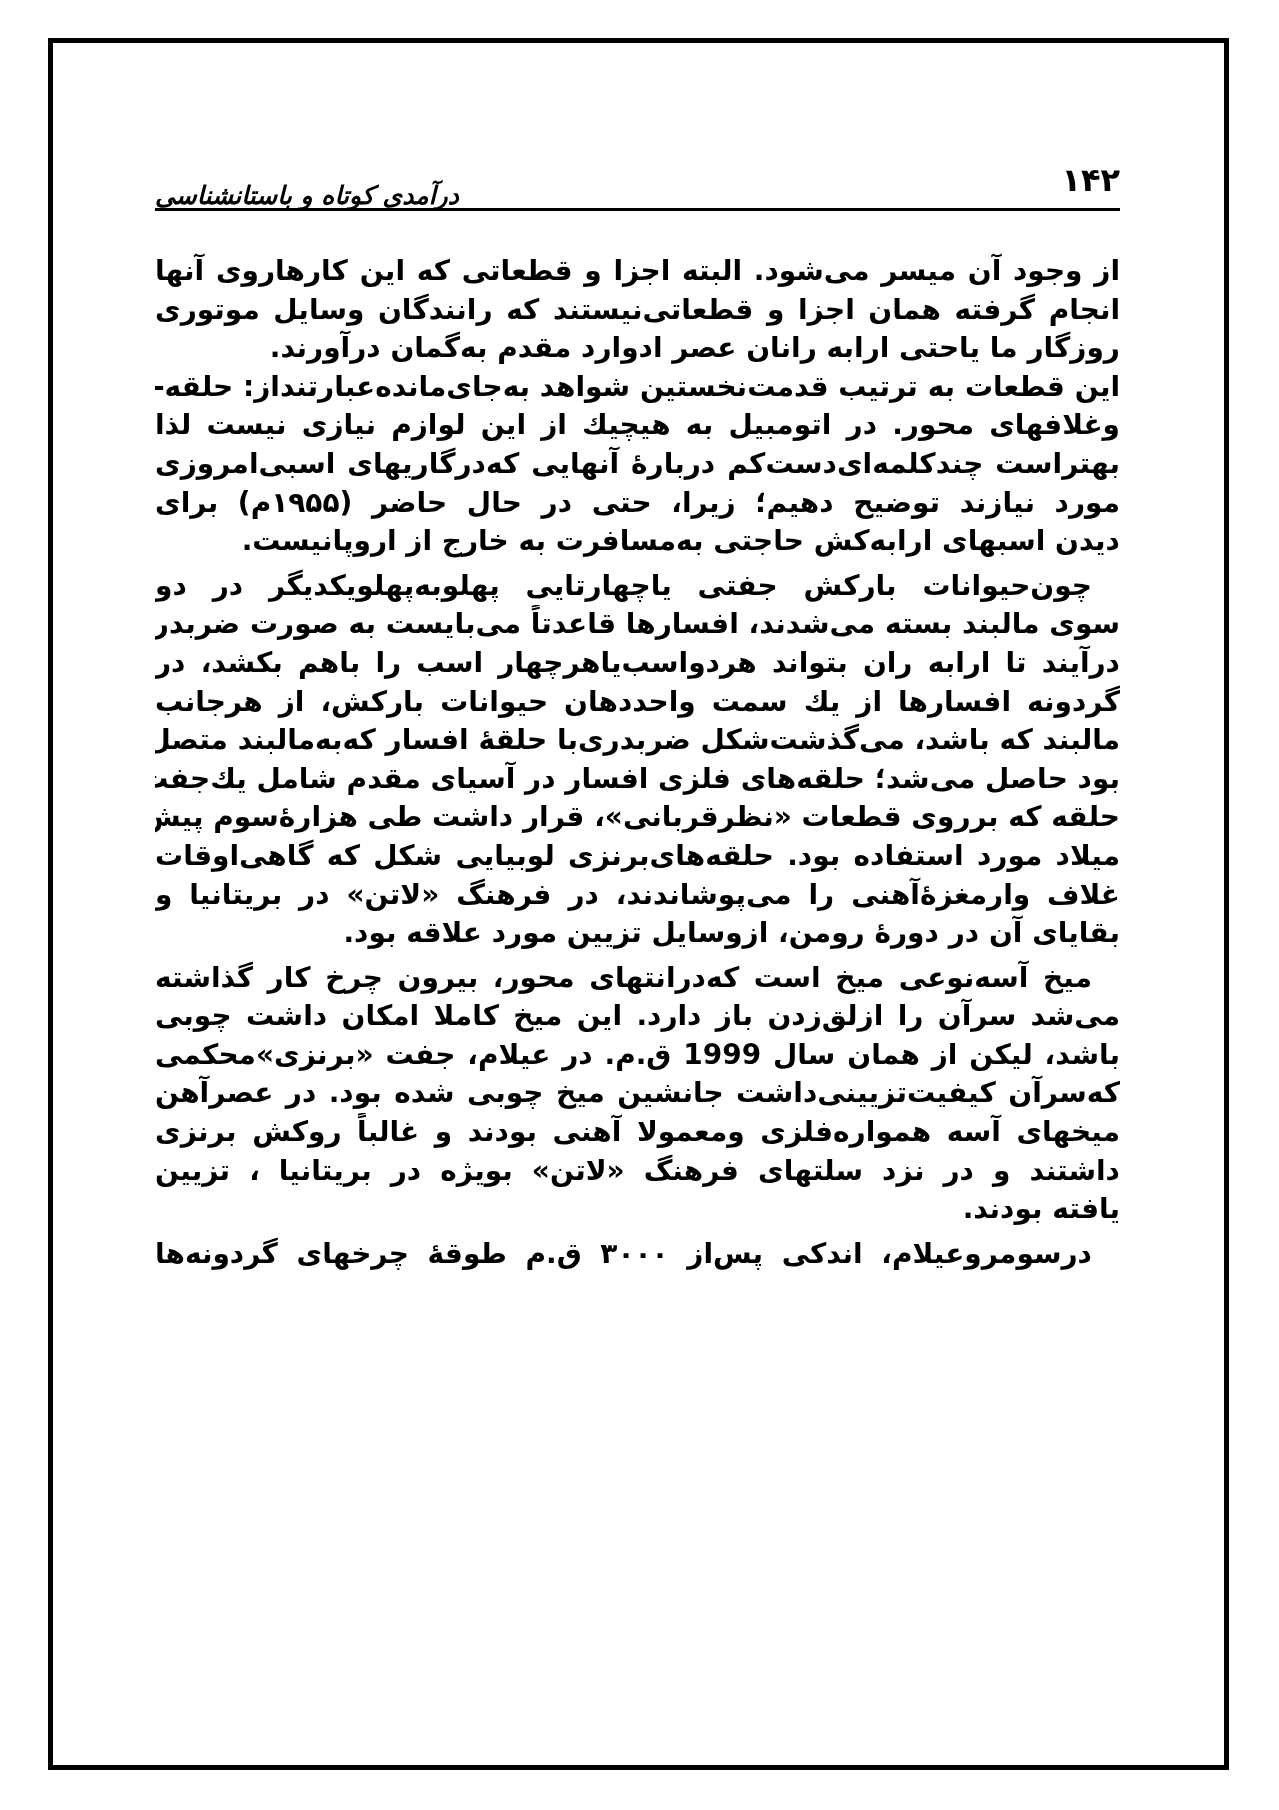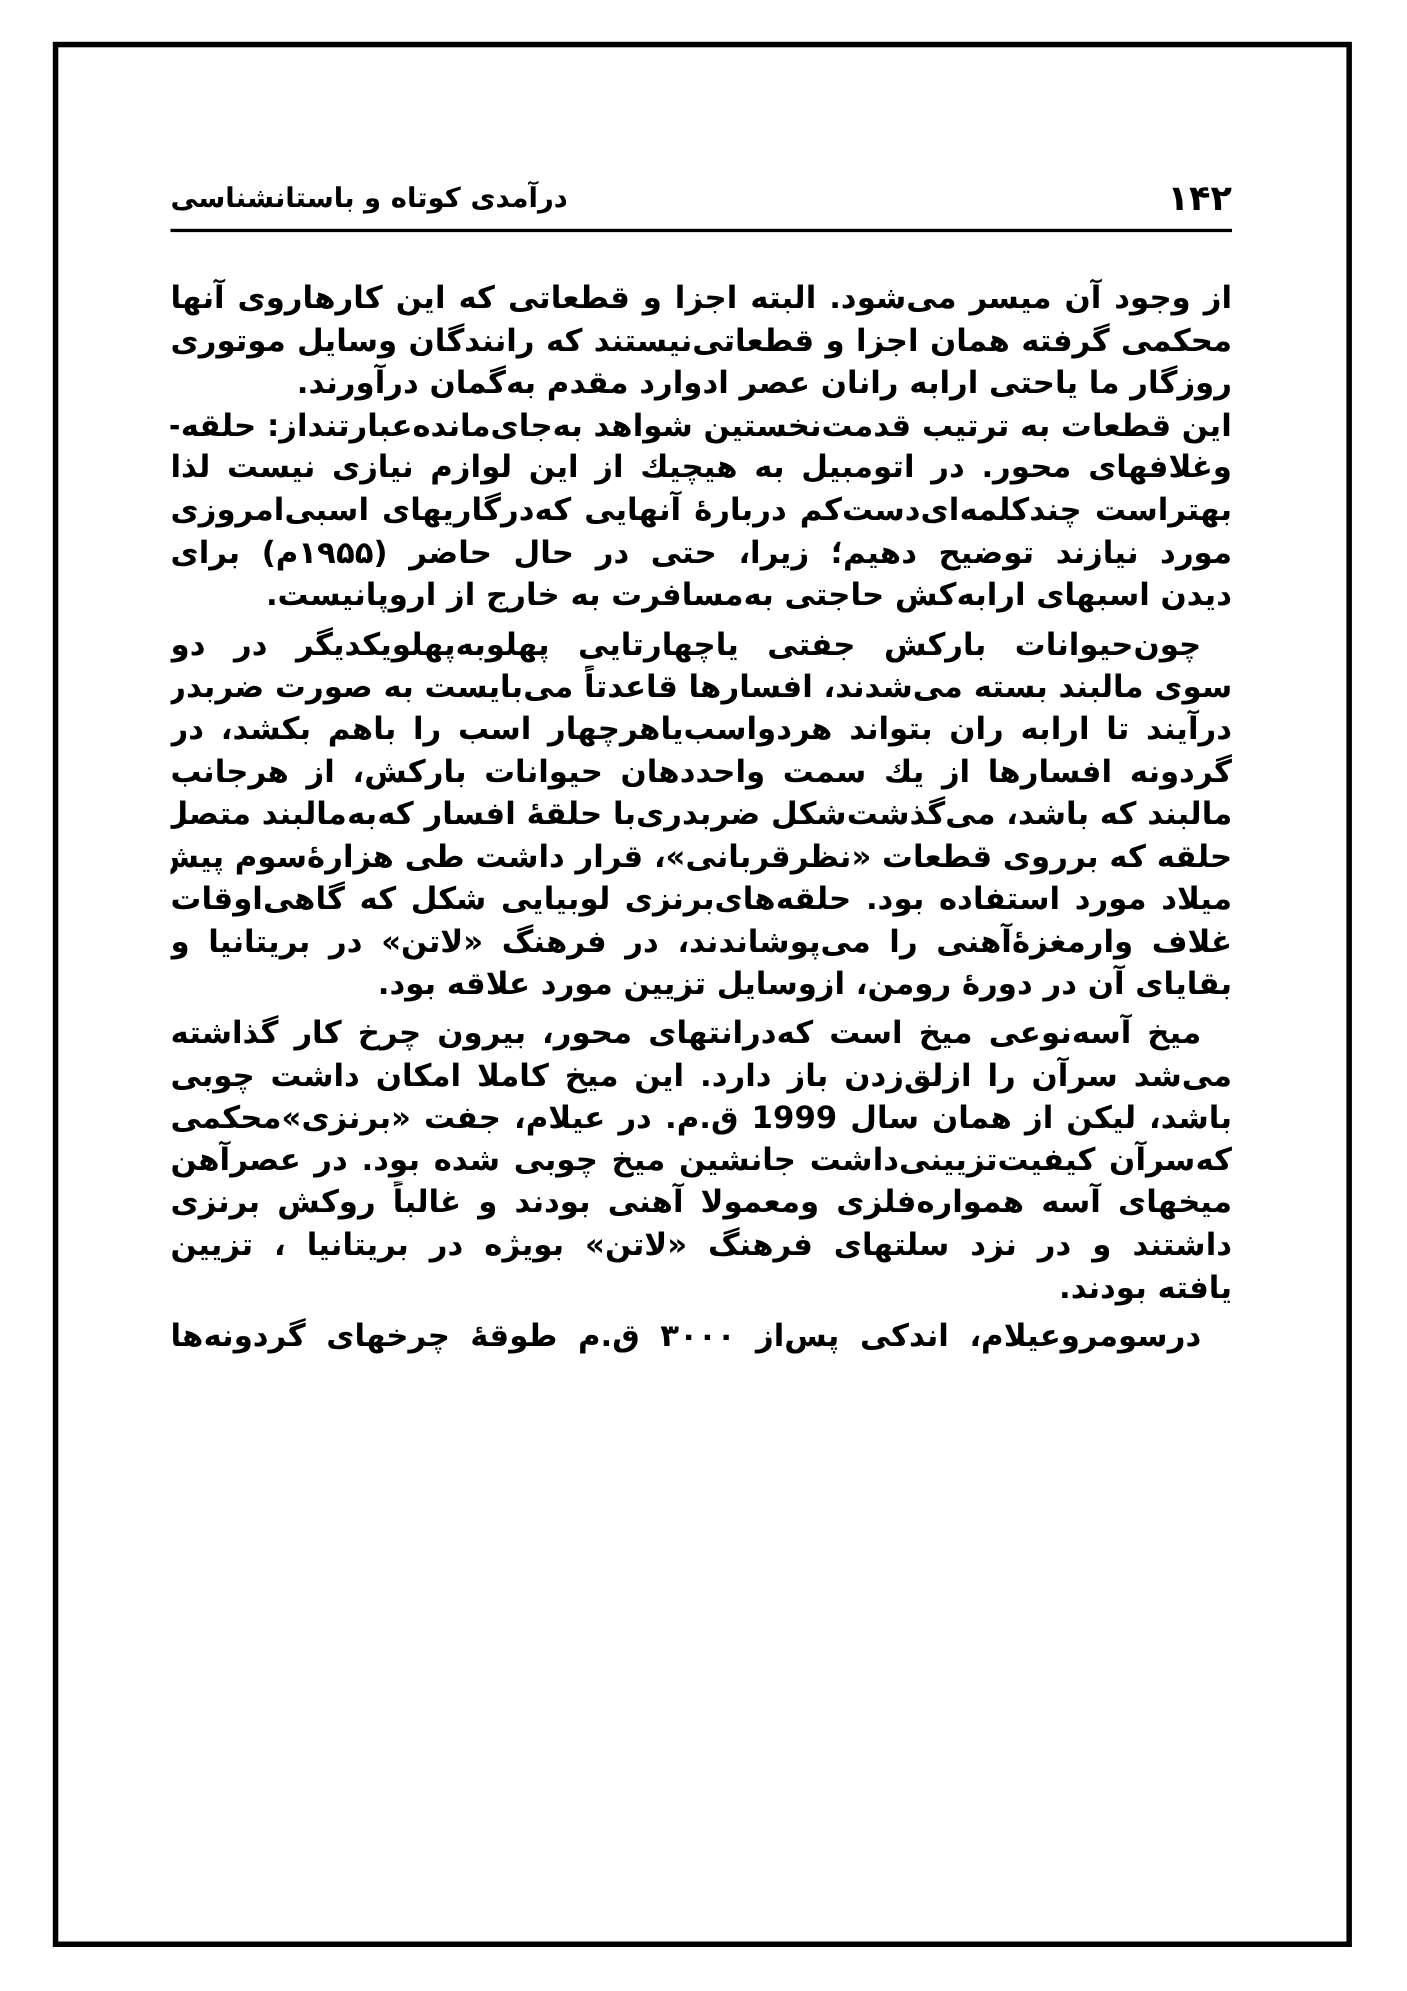--- a/index.html
+++ b/index.html
@@ -36,24 +36,25 @@
       position: absolute;
       right: 0;
       top: 0;
       font-size: 32px;
       font-weight: bold;
       line-height: 40px;
     }
     .running-title {
       position: absolute;
       left: 0;
-      top: 0;
+      top: 16px;
       font-size: 25px;
       font-weight: bold;
       line-height: 40px;
+      font-style: italic;
     }
     .head-rule {
       position: absolute;
       left: 155px;
       top: 208px;
       width: 965px;
       height: 3px;
       background: #000000;
     }
     .body-text {
@@ -92,32 +93,33 @@
 <div class="page-frame"></div>
 
 <div class="running-head">
   <span class="page-number">۱۴۲</span>
   <span class="running-title">درآمدی کوتاه و باستانشناسی</span>
 </div>
 <div class="head-rule"></div>
 
 <div class="body-text">
   <span class="line">از وجود آن میسر می‌شود. البته اجزا و قطعاتی که این کارهاروی آنها</span>
-  <span class="line">محکمی گرفته همان اجزا و قطعاتی‌نیستند که رانندگان وسایل موتوری</span>
+  <span class="line">انجام گرفته همان اجزا و قطعاتی‌نیستند که رانندگان وسایل موتوری</span>
   <span class="line last">روزگار ما یاحتی ارابه رانان عصر ادوارد مقدم به‌گمان درآورند.</span>
   <span class="line">این قطعات به ترتیب قدمت‌نخستین شواهد به‌جای‌مانده‌عبارتنداز: حلقه-</span>
   <span class="line">وغلافهای محور. در اتومبیل به هیچیك از این لوازم نیازی نیست لذا</span>
   <span class="line">بهتراست چندکلمه‌ای‌دست‌کم دربارهٔ آنهایی که‌درگاریهای اسبی‌امروزی</span>
   <span class="line">مورد نیازند توضیح دهیم؛ زیرا، حتی در حال حاضر (۱۹۵۵م) برای</span>
   <span class="line last">دیدن اسبهای ارابه‌کش حاجتی به‌مسافرت به خارج از اروپانیست.</span>
   <span class="line indent gap-before">چون‌حیوانات بارکش جفتی یاچهارتایی پهلوبه‌پهلویکدیگر در دو</span>
   <span class="line">سوی مالبند بسته می‌شدند، افسارها قاعدتاً می‌بایست به صورت ضربدری</span>
   <span class="line">درآیند تا ارابه ران بتواند هردواسب‌یاهرچهار اسب را باهم بکشد، در</span>
   <span class="line">گردونه افسارها از یك سمت واحددهان حیوانات بارکش، از هرجانب</span>
   <span class="line">مالبند که باشد، می‌گذشت‌شکل ضربدری‌با حلقهٔ افسار که‌به‌مالبند متصل</span>
+  <span class="line">بود حاصل می‌شد؛ حلقه‌های فلزی افسار در آسیای مقدم شامل یك‌جفت</span>
   <span class="line">حلقه که برروی قطعات «نظرقربانی»، قرار داشت طی هزارهٔ‌سوم پیش‌از</span>
   <span class="line">میلاد مورد استفاده بود. حلقه‌های‌برنزی لوبیایی شکل که گاهی‌اوقات</span>
   <span class="line">غلاف وارمغزهٔ‌آهنی را می‌پوشاندند، در فرهنگ «لاتن» در بریتانیا و</span>
   <span class="line last">بقایای آن در دورهٔ رومن، ازوسایل تزیین مورد علاقه بود.</span>
   <span class="line indent gap-before">میخ آسه‌نوعی میخ است که‌درانتهای محور، بیرون چرخ کار گذاشته</span>
   <span class="line">می‌شد سرآن را ازلق‌زدن باز دارد. این میخ کاملا امکان داشت چوبی</span>
   <span class="line">باشد، لیکن از همان سال 1999 ق.م. در عیلام، جفت «برنزی»محکمی</span>
   <span class="line">که‌سرآن کیفیت‌تزیینی‌داشت جانشین میخ چوبی شده بود. در عصرآهن</span>
   <span class="line">میخهای آسه همواره‌فلزی ومعمولا آهنی بودند و غالباً روکش برنزی</span>
   <span class="line">داشتند و در نزد سلتهای فرهنگ «لاتن» بویژه در بریتانیا ، تزیین</span>

